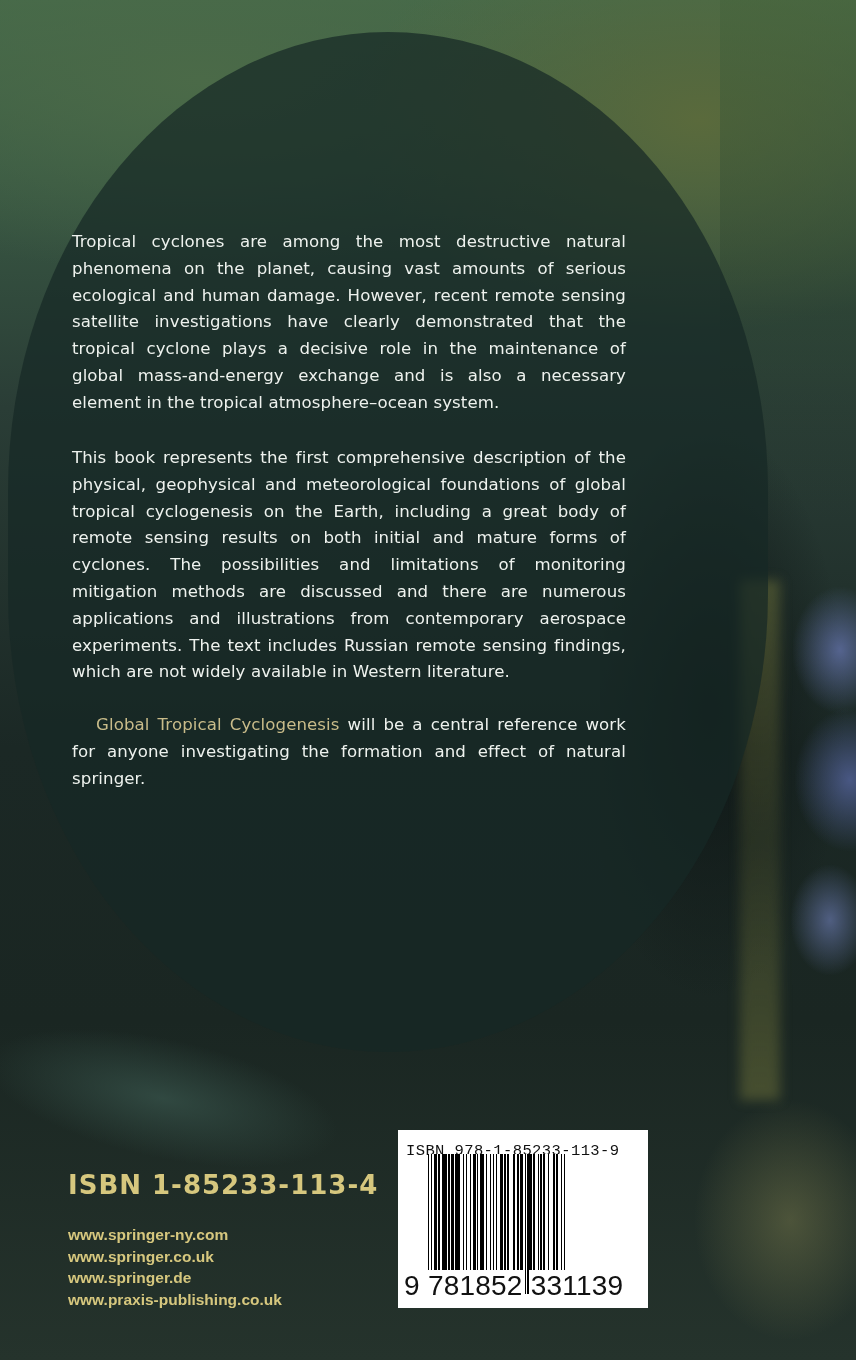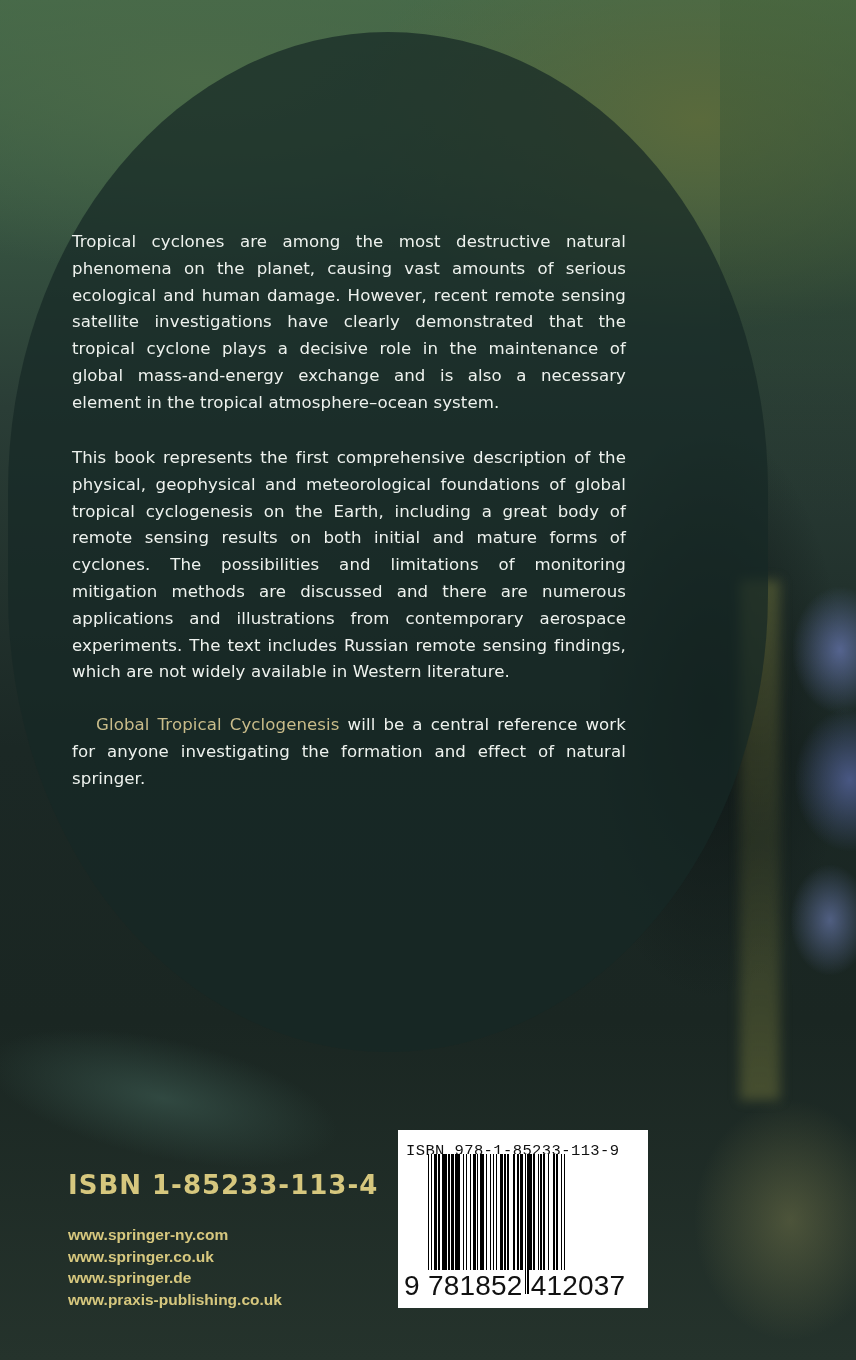--- a/index.html
+++ b/index.html
@@ -196,16 +196,16 @@
         <div class="bar" style="width: 1.45px; background: rgb(0, 0, 0);"></div>
         <div class="bar" style="width: 1.45px; background: rgb(255, 255, 255);"></div>
         <div class="bar" style="width: 1.45px; background: rgb(0, 0, 0);"></div>
         <div class="bar" style="width: 2.9px; background: rgb(255, 255, 255);"></div>
         <div class="bar" style="width: 1.45px; background: rgb(0, 0, 0);"></div>
         <div class="bar" style="width: 1.45px; background: rgb(255, 255, 255);"></div>
         <div class="bar" style="width: 1.45px; background: rgb(0, 0, 0);"></div>
         <div class="bar" style="width: 1.45px; background: rgb(255, 255, 255);"></div>
       </div>
     <div class="barcode-digits">
-      <span class="lead">9</span><span class="grp">781852</span><span class="grp" style="margin-left:4px">412037</span>
+      <span class="lead">9</span><span class="grp">781852</span><span class="grp" style="margin-left:4px">331139</span>
     </div>
   </div>
 </div>
 
 </body></html>

